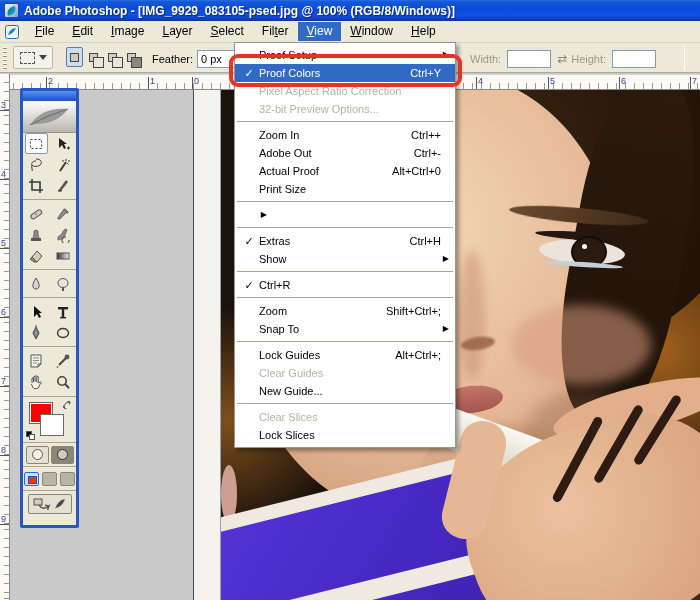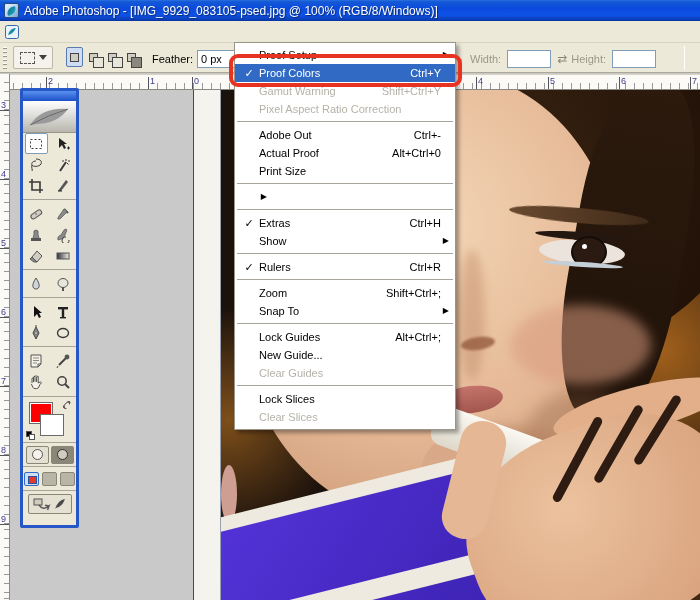--- a/index.html
+++ b/index.html
@@ -4,21 +4,21 @@
 <style>
   * { margin:0; padding:0; box-sizing:border-box; }
   html,body { width:700px; height:600px; overflow:hidden; }
   body { font-family:"Liberation Sans", sans-serif; position:relative; background:#c8c8c8; }
   .abs { position:absolute; }
 
   
   #titlebar { left:0; top:0; width:700px; height:21px;
     background:linear-gradient(to bottom,#2c71e0 0%,#1459d6 8%,#0b4adc 40%,#0f52e8 70%,#0a3eb8 95%,#063090 100%);
     display:flex; align-items:center; padding:0 4px; z-index:10; }
-  #titlebar .ttl { color:#fff; font-weight:normal; font-size:12px; margin-left:5px; white-space:nowrap;
+  #titlebar .ttl { color:#fff; font-weight:bold; font-size:12px; margin-left:5px; white-space:nowrap;
     text-shadow:1px 1px 1px #0a2a6a; }
   .ps-icon { width:15px; height:15px; border-radius:2px;
     background:linear-gradient(135deg,#eaf4ff 0%,#bcd8f2 45%,#6aa6d8 100%); border:1px solid #2a4a7a;
     position:relative; flex:none; }
   .ps-icon::after{ content:""; position:absolute; left:2px; top:3px; width:9px; height:8px;
     border-radius:80% 10% 80% 10%; background:linear-gradient(135deg,#0c6a8a,#26b0c8); transform:rotate(-12deg);}
 
   
   #menubar { left:0; top:21px; width:700px; height:22px; background:#ece9d8;
     display:flex; align-items:center; font-size:12px; color:#000; z-index:10; border-bottom:1px solid #d8d4c4;}
@@ -198,20 +198,31 @@
 <div class="abs" id="titlebar">
   <span class="ps-icon"></span>
   <span class="ttl">Adobe Photoshop - [IMG_9929_083105-psed.jpg @ 100% (RGB/8/Windows)]</span>
 </div>
 
 <div class="abs" id="menubar">
   <svg class="doc-icon" width="14" height="14" viewBox="0 0 14 14">
     <rect x="0.5" y="0.5" width="13" height="13" rx="2" fill="#eaf4fc" stroke="#3a6aaa"></rect>
     <path d="M3 10 Q5 3 11 3 Q8 9 3 10 Z" fill="#1b8aa8"></path>
   </svg>
+  <span id="mb-items" style="display:flex;">
+      <span class="mb-item"><u>F</u>ile</span>
+      <span class="mb-item"><u>E</u>dit</span>
+      <span class="mb-item"><u>I</u>mage</span>
+      <span class="mb-item"><u>L</u>ayer</span>
+      <span class="mb-item"><u>S</u>elect</span>
+      <span class="mb-item">Fil<u>t</u>er</span>
+      <span class="mb-item active"><u>V</u>iew</span>
+      <span class="mb-item"><u>W</u>indow</span>
+      <span class="mb-item"><u>H</u>elp</span>
+    </span>
 </div>
 
 <div class="abs" id="optionsbar">
   <div class="abs" id="opt-grip"></div>
   <div class="abs" id="opt-tool">
     <span class="dash-rect"></span>
     <span class="dd-arrow"></span>
   </div>
   <div class="abs" id="opt-modes">
     <span class="mode-btn pressed">
@@ -501,28 +512,32 @@
       <span class="lbl">Proof Setup</span>
       <span class="sub">▶</span>
     </div>
     <div class="menu-item hl">
       <span class="chk">✓</span>
       <span class="lbl">Proof Colors</span>
       <span class="sct">Ctrl+Y</span>
     </div>
     <div class="menu-item dis">
       <span class="chk"></span>
-      <span class="lbl">Gamut Warning</span>
-      <span class="sct">Shift+Ctrl+Y</span>
+      <span class="lbl">Pixel Aspect Ratio Correction</span>
     </div>
     <div class="menu-item dis">
       <span class="chk"></span>
-      <span class="lbl">Pixel Aspect Ratio Correction</span>
+      <span class="lbl">32-bit Preview Options...</span>
     </div>
     <div class="menu-sep"></div>
+    <div class="menu-item">
+      <span class="chk"></span>
+      <span class="lbl">Zoom In</span>
+      <span class="sct">Ctrl++</span>
+    </div>
     <div class="menu-item">
       <span class="chk"></span>
       <span class="lbl">Adobe Out</span>
       <span class="sct">Ctrl+-</span>
     </div>
     <div class="menu-item">
       <span class="chk"></span>
       <span class="lbl">Actual Proof</span>
       <span class="sct">Alt+Ctrl+0</span>
     </div>
@@ -542,52 +557,51 @@
       <span class="sct">Ctrl+H</span>
     </div>
     <div class="menu-item">
       <span class="chk"></span>
       <span class="lbl">Show</span>
       <span class="sub">▶</span>
     </div>
     <div class="menu-sep"></div>
     <div class="menu-item">
       <span class="chk">✓</span>
-      <span class="lbl">Rulers</span>
       <span class="sct">Ctrl+R</span>
     </div>
     <div class="menu-sep"></div>
     <div class="menu-item">
       <span class="chk"></span>
       <span class="lbl">Zoom</span>
       <span class="sct">Shift+Ctrl+;</span>
     </div>
     <div class="menu-item">
       <span class="chk"></span>
       <span class="lbl">Snap To</span>
       <span class="sub">▶</span>
     </div>
     <div class="menu-sep"></div>
     <div class="menu-item">
       <span class="chk"></span>
       <span class="lbl">Lock Guides</span>
       <span class="sct">Alt+Ctrl+;</span>
     </div>
+    <div class="menu-item dis">
+      <span class="chk"></span>
+      <span class="lbl">Clear Guides</span>
+    </div>
     <div class="menu-item">
       <span class="chk"></span>
       <span class="lbl">New Guide...</span>
     </div>
+    <div class="menu-sep"></div>
     <div class="menu-item dis">
       <span class="chk"></span>
-      <span class="lbl">Clear Guides</span>
-    </div>
-    <div class="menu-sep"></div>
+      <span class="lbl">Clear Slices</span>
+    </div>
     <div class="menu-item">
       <span class="chk"></span>
       <span class="lbl">Lock Slices</span>
     </div>
-    <div class="menu-item dis">
-      <span class="chk"></span>
-      <span class="lbl">Clear Slices</span>
-    </div>
   </div>
 
 <div class="abs" id="redbox" style="border-color: rgb(230, 51, 34);"></div>
 
 </body></html>

